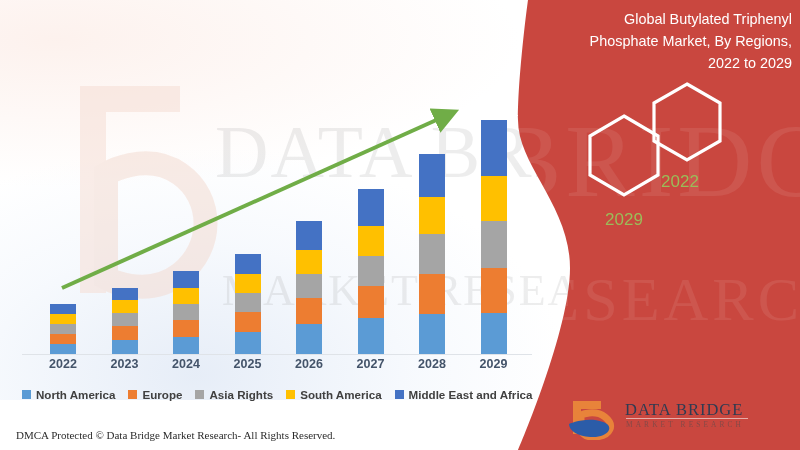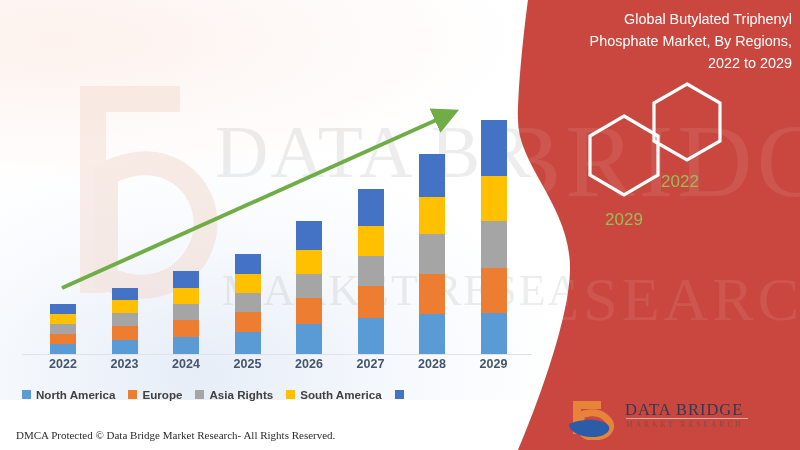--- a/index.html
+++ b/index.html
@@ -271,20 +271,21 @@
       <div class="lg-item">
         <span class="lg-swatch" style="background: rgb(165, 165, 165);"></span>
         <span>Asia Rights</span>
       </div>
       <div class="lg-item">
         <span class="lg-swatch" style="background: rgb(255, 192, 0);"></span>
         <span>South America</span>
       </div>
       <div class="lg-item">
         <span class="lg-swatch" style="background: rgb(68, 114, 196);"></span>
+        <span>Middle East and Africa</span>
       </div>
     </div>
 
   <div class="footer dmca">DMCA Protected © Data Bridge Market Research- All Rights Reserved.</div>
 
   <div id="panel">
     <svg viewBox="0 0 290 450" preserveAspectRatio="none">
       <path d="M18 0 L290 0 L290 450 L8 450 C8 450 60 330 60 268 C60 206 8 166 8 120 C8 74 18 0 18 0 Z" fill="#C9473F"></path>
       <g opacity="0.08" fill="#ffffff" font-family="Liberation Serif, serif" font-size="104" letter-spacing="4">
         <text x="-18" y="196">BRIDGE</text>

